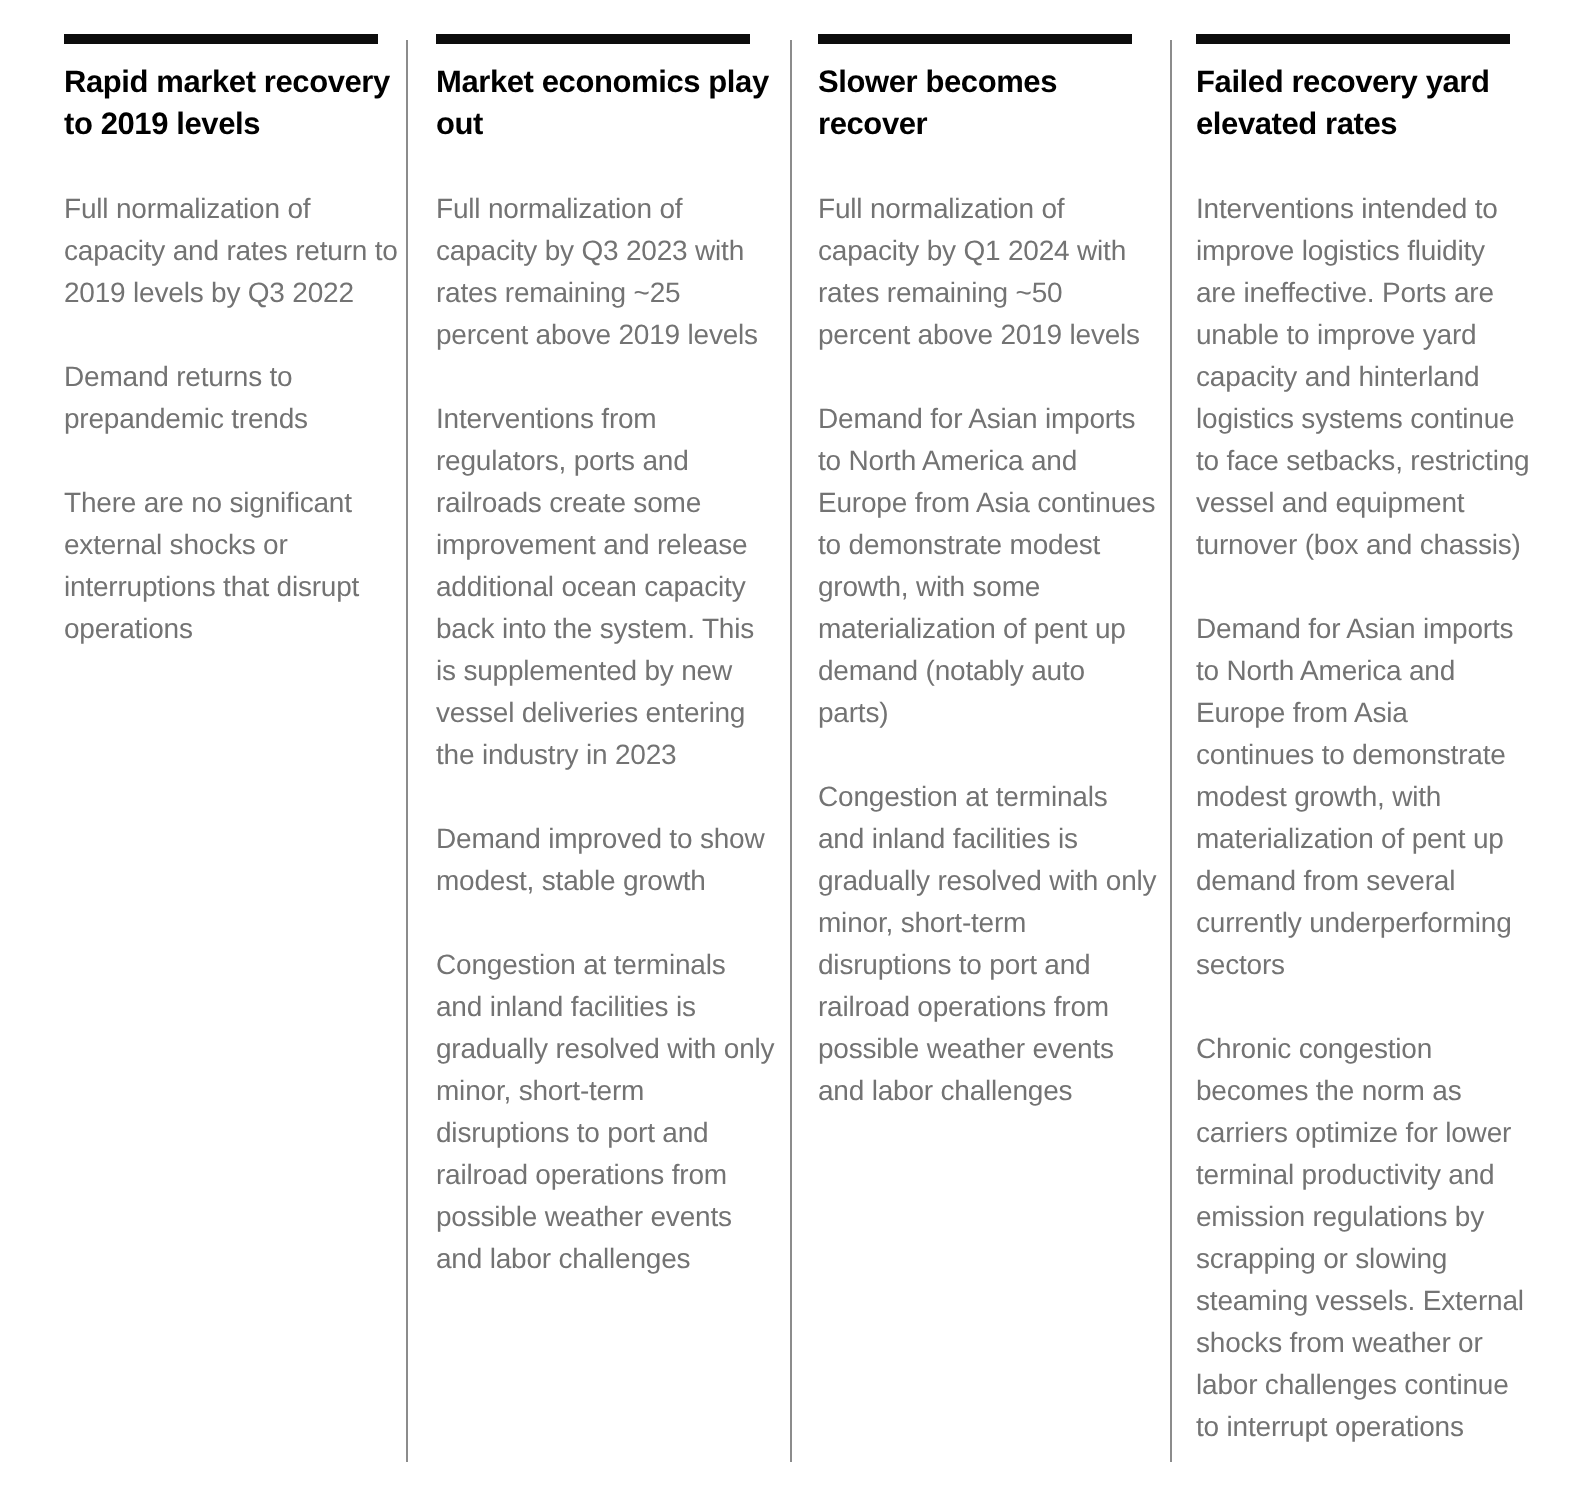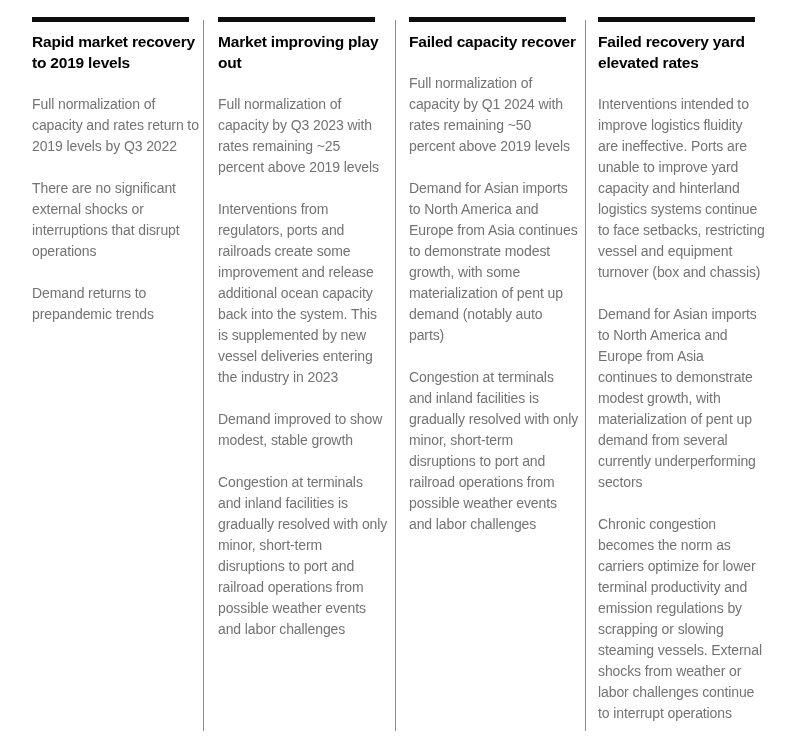--- a/index.html
+++ b/index.html
@@ -63,36 +63,36 @@
 <div class="page">
 
   <div class="divider d1"></div>
   <div class="divider d2"></div>
   <div class="divider d3"></div>
 
   <div class="col c1">
     <div class="top-rule"></div>
     <div class="heading">Rapid market recovery to 2019 levels</div>
     <p class="para">Full normalization of capacity and rates return to 2019 levels by Q3 2022</p>
+    <p class="para">Demand returns to prepandemic trends</p>
     <p class="para">There are no significant external shocks or interruptions that disrupt operations</p>
-    <p class="para">Demand returns to prepandemic trends</p>
   </div>
 
   <div class="col c2">
     <div class="top-rule"></div>
-    <div class="heading">Market improving play out</div>
+    <div class="heading">Market economics play out</div>
     <p class="para">Full normalization of capacity by Q3 2023 with rates remaining ~25 percent above 2019 levels</p>
     <p class="para">Interventions from regulators, ports and railroads create some improvement and release additional ocean capacity back into the system. This is supplemented by new vessel deliveries entering the industry in 2023</p>
     <p class="para">Demand improved to show modest, stable growth</p>
     <p class="para">Congestion at terminals and inland facilities is gradually resolved with only minor, short-term disruptions to port and railroad operations from possible weather events and labor challenges</p>
   </div>
 
   <div class="col c3">
     <div class="top-rule"></div>
-    <div class="heading">Failed capacity recover</div>
+    <div class="heading">Slower becomes recover</div>
     <p class="para">Full normalization of capacity by Q1 2024 with rates remaining ~50 percent above 2019 levels</p>
     <p class="para">Demand for Asian imports to North America and Europe from Asia continues to demonstrate modest growth, with some materialization of pent up demand (notably auto parts)</p>
     <p class="para">Congestion at terminals and inland facilities is gradually resolved with only minor, short-term disruptions to port and railroad operations from possible weather events and labor challenges</p>
   </div>
 
   <div class="col c4">
     <div class="top-rule"></div>
     <div class="heading">Failed recovery yard elevated rates</div>
     <p class="para">Interventions intended to improve logistics fluidity are ineffective. Ports are unable to improve yard capacity and hinterland logistics systems continue to face setbacks, restricting vessel and equipment turnover (box and chassis)</p>
     <p class="para">Demand for Asian imports to North America and Europe from Asia continues to demonstrate modest growth, with materialization of pent up demand from several currently underperforming sectors</p>

